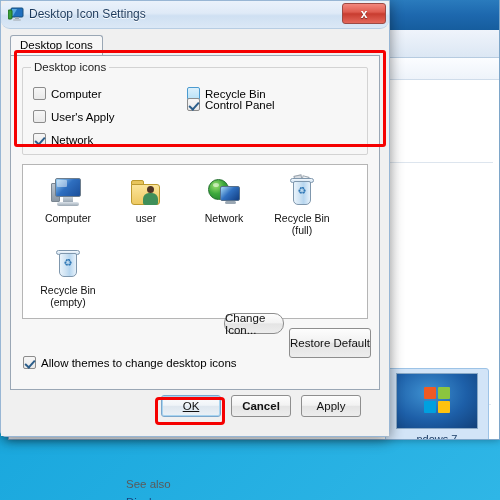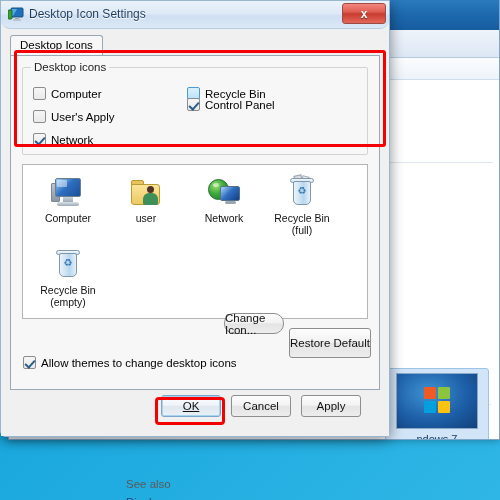--- a/index.html
+++ b/index.html
@@ -325,21 +325,21 @@
   #dlg-footer{
     position:absolute; left:0; right:0; bottom:0; height:46px;
   }
   #btn-ok{
     position:absolute; left:160px; top:5px; width:60px; height:22px;
     border:1px solid #7aa7cd;
     background:linear-gradient(to bottom,#fcfdfe 0%, #f0f4f8 46%, #dfe7ef 52%, #eaf1f7 100%);
     box-shadow:0 0 0 1px #a8d4f0 inset;
     text-decoration:underline;
   }
-  #btn-cancel{ position:absolute; left:230px; top:5px; width:60px; height:22px; }
+  #btn-cancel{ position:absolute; left:230px; top:5px; width:60px; height:22px;font-weight:bold; }
   #btn-apply{ position:absolute; left:300px; top:5px; width:60px; height:22px; }
 
   
   .annot{
     position:absolute; border:3px solid #f50000; border-radius:3px;
     pointer-events:none;
   }
   #annot-group{ left:14px; top:50px; width:372px; height:97px; }
   #annot-ok{ left:155px; top:397px; width:70px; height:28px; border-radius:4px; }
 </style>

